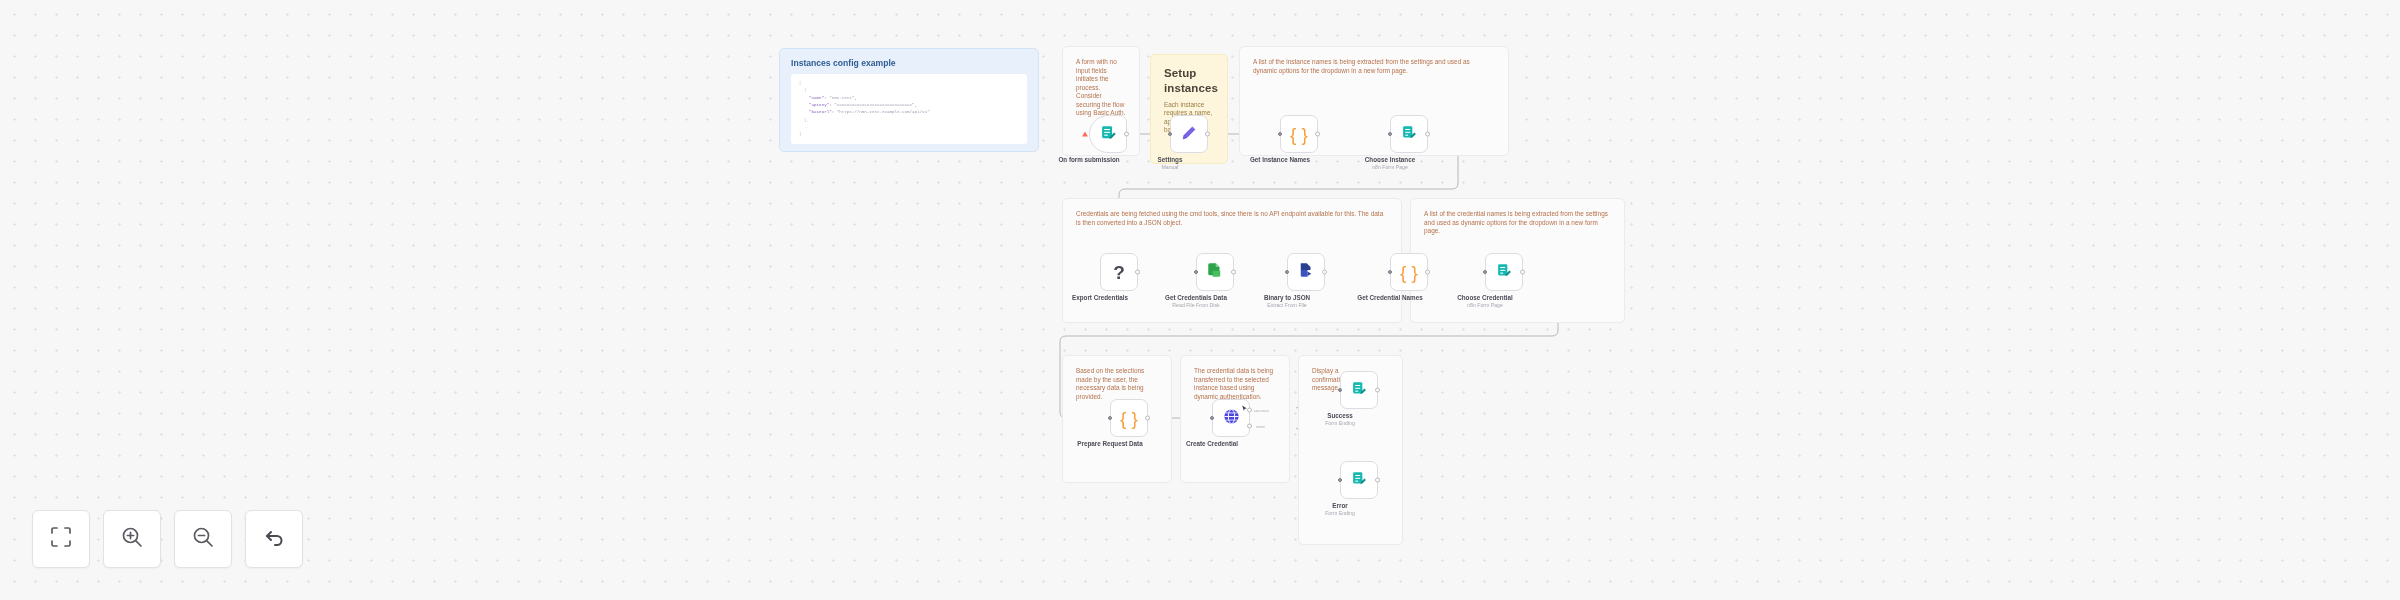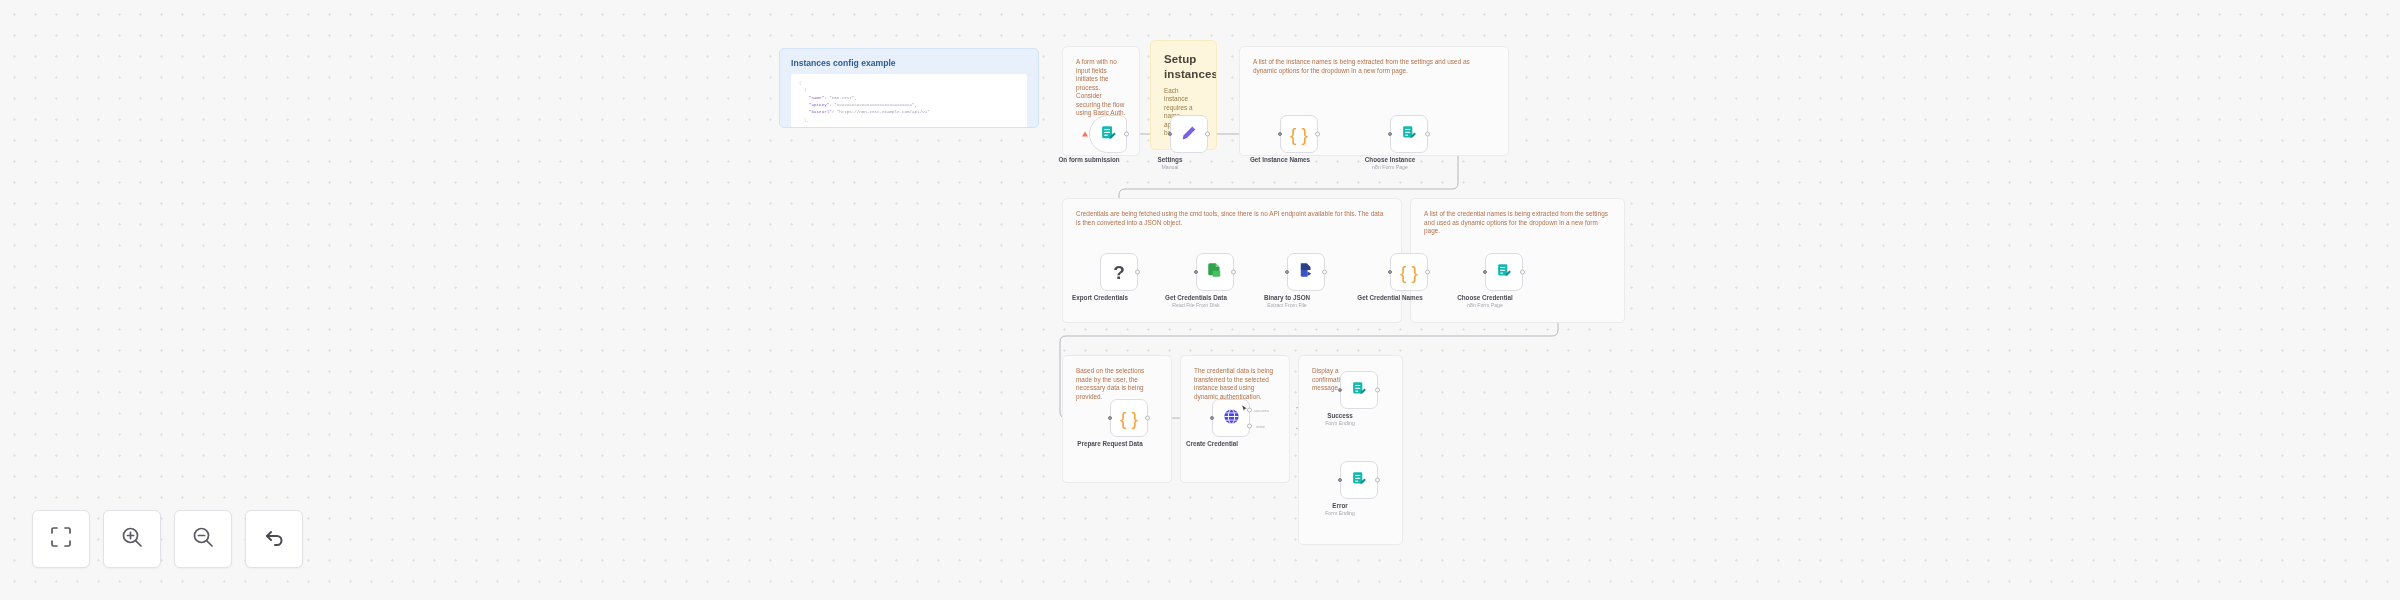--- a/index.html
+++ b/index.html
@@ -203,37 +203,37 @@
                L1066,336 Q1060,336 1060,342 L1060,412 Q1060,418 1066,418 L1104,418" marker-end="url(#arw)"></path>
 
       <path d="M1148,418 L1208,418" marker-end="url(#arw)"></path>
 
       <path d="M1296,408 C1316,404 1318,390 1336,390" marker-end="url(#arw)"></path>
 
       <path d="M1296,428 C1320,438 1322,478 1336,480" marker-end="url(#arw)"></path>
     </g>
   </svg>
 
-  <div class="code-card" style="left:779px; top:48px; width:260px; height:80px;">
+  <div class="code-card" style="left:779px; top:48px; width:260px; height:104px;">
     <div class="cc-title">Instances config example</div>
     <div class="cc-pre"><span class="m">[</span>
   <span class="m">{</span>
     <span class="k">"name"</span>: <span class="v">"n8n-test"</span>,
     <span class="k">"apiKey"</span>: <span class="v">"XXXXXXXXXXXXXXXXXXXXXXXXXXXXXX"</span>,
     <span class="k">"baseUrl"</span>: <span class="v">"https://n8n-test.example.com/api/v1"</span>
   <span class="m">},</span>
   <span class="m">...</span>
 <span class="m">]</span></div>
   </div>
 
   <div class="sticky note-plain" style="left:1062px; top:46px; width:78px; height:110px;">
     <div class="s-body">A form with no input fields initiates the process. Consider securing the flow using Basic Auth.</div>
   </div>
 
-  <div class="sticky note-yellow" style="left:1150px; top:40px; width:67px; height:110px;">
+  <div class="sticky note-yellow" style="left:1150px; top:54px; width:78px; height:110px;">
     <div class="s-title">Setup instances</div>
     <div class="s-body">Each instance requires a name, apiKey and baseURL.</div>
   </div>
 
   <div class="sticky note-plain" style="left:1239px; top:46px; width:270px; height:110px;">
     <div class="s-body">A list of the instance names is being extracted from the settings and used as dynamic options for the dropdown in a new form page.</div>
   </div>
 
   <div style="position:absolute; left:1089px; top:115px;">
     <div class="node trigger">

